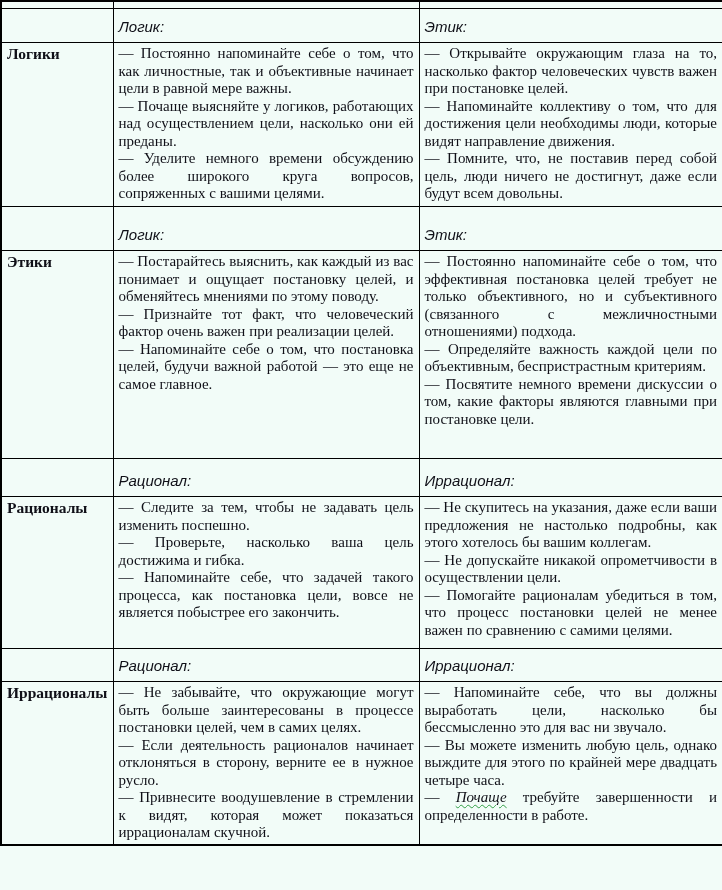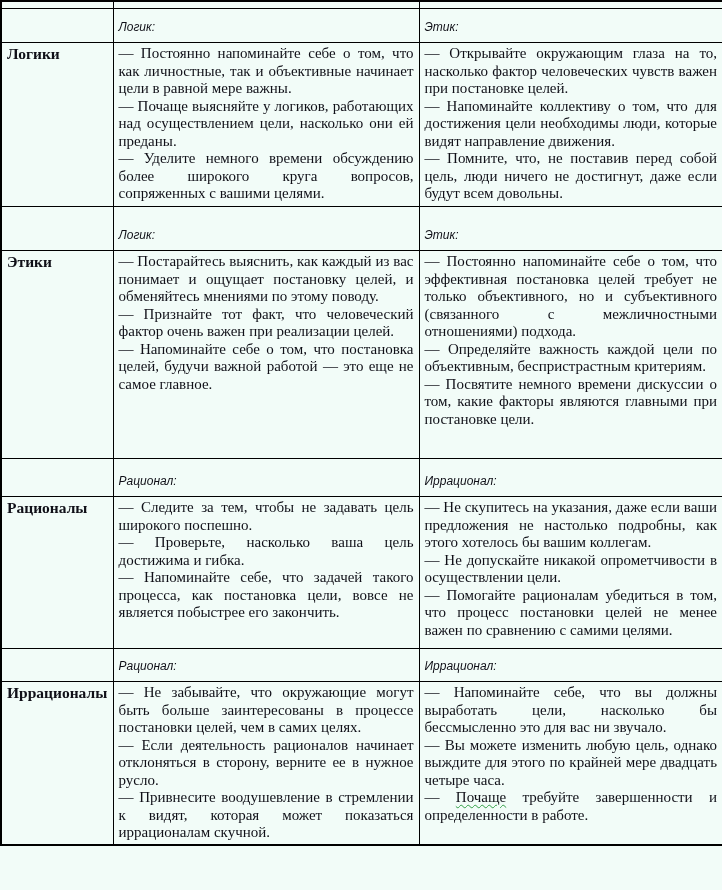--- a/index.html
+++ b/index.html
@@ -32,21 +32,21 @@
     overflow: hidden;
   }
   tr.sliver td { height: 6px; padding: 0; }
   tr.header-row td {
     vertical-align: bottom;
     padding-bottom: 7px;
   }
   .type-header {
     font-family: "Liberation Sans", sans-serif;
     font-style: italic;
-    font-size: 12px;
+    font-size: 15px;
     line-height: 16px;
   }
   .group-label {
     font-family: "Liberation Serif", serif;
     font-weight: bold;
     font-size: 15.5px;
     line-height: 18px;
     padding-top: 2px;
   }
   p.item {
@@ -55,20 +55,21 @@
     font-size: 15px;
     line-height: 17.5px;
     text-align: justify;
     hyphens: auto;
     -webkit-hyphens: auto;
   }
   .squiggle {
     text-decoration: underline wavy var(--squiggle);
     text-decoration-thickness: 1px;
     text-underline-offset: 2px;
+    font-style: italic;
   }
   tr.h-first  { height: 34px; }
   tr.h-mid    { height: 44px; }
   tr.h-small  { height: 38px; }
   tr.h-last   { height: 33px; }
   tr.c-1 { height: 164px; padding-left: 24px; }
   tr.c-2 { height: 208px; margin-left: 38px; }
   tr.c-3 { height: 152px; }
   tr.c-4 { height: 140px; }
 </style>
@@ -128,21 +129,21 @@
   </tr>
 
   <tr class="header-row h-small">
     <td></td>
     <td class="type-header">Рационал:</td>
     <td class="type-header">Иррационал:</td>
   </tr>
   <tr class="c-3">
     <td class="group-label">Рационалы</td>
     <td>
-      <p class="item">— Следите за тем, чтобы не задавать цель широкого поспешно.</p>
+      <p class="item">— Следите за тем, чтобы не задавать цель изменить поспешно.</p>
       <p class="item">— Проверьте, насколько ваша цель достижима и гибка.</p>
       <p class="item">— Напоминайте себе, что задачей такого процесса, как постановка цели, вовсе не является побыстрее его закончить.</p>
     </td>
     <td>
       <p class="item">— Не скупитесь на указания, даже если ваши предложения не настолько подробны, как этого хотелось бы вашим коллегам.</p>
       <p class="item">— Не допускайте никакой опрометчивости в осуществлении цели.</p>
       <p class="item">— Помогайте рационалам убедиться в том, что процесс постановки целей не менее важен по сравнению с самими целями.</p>
     </td>
   </tr>
 

